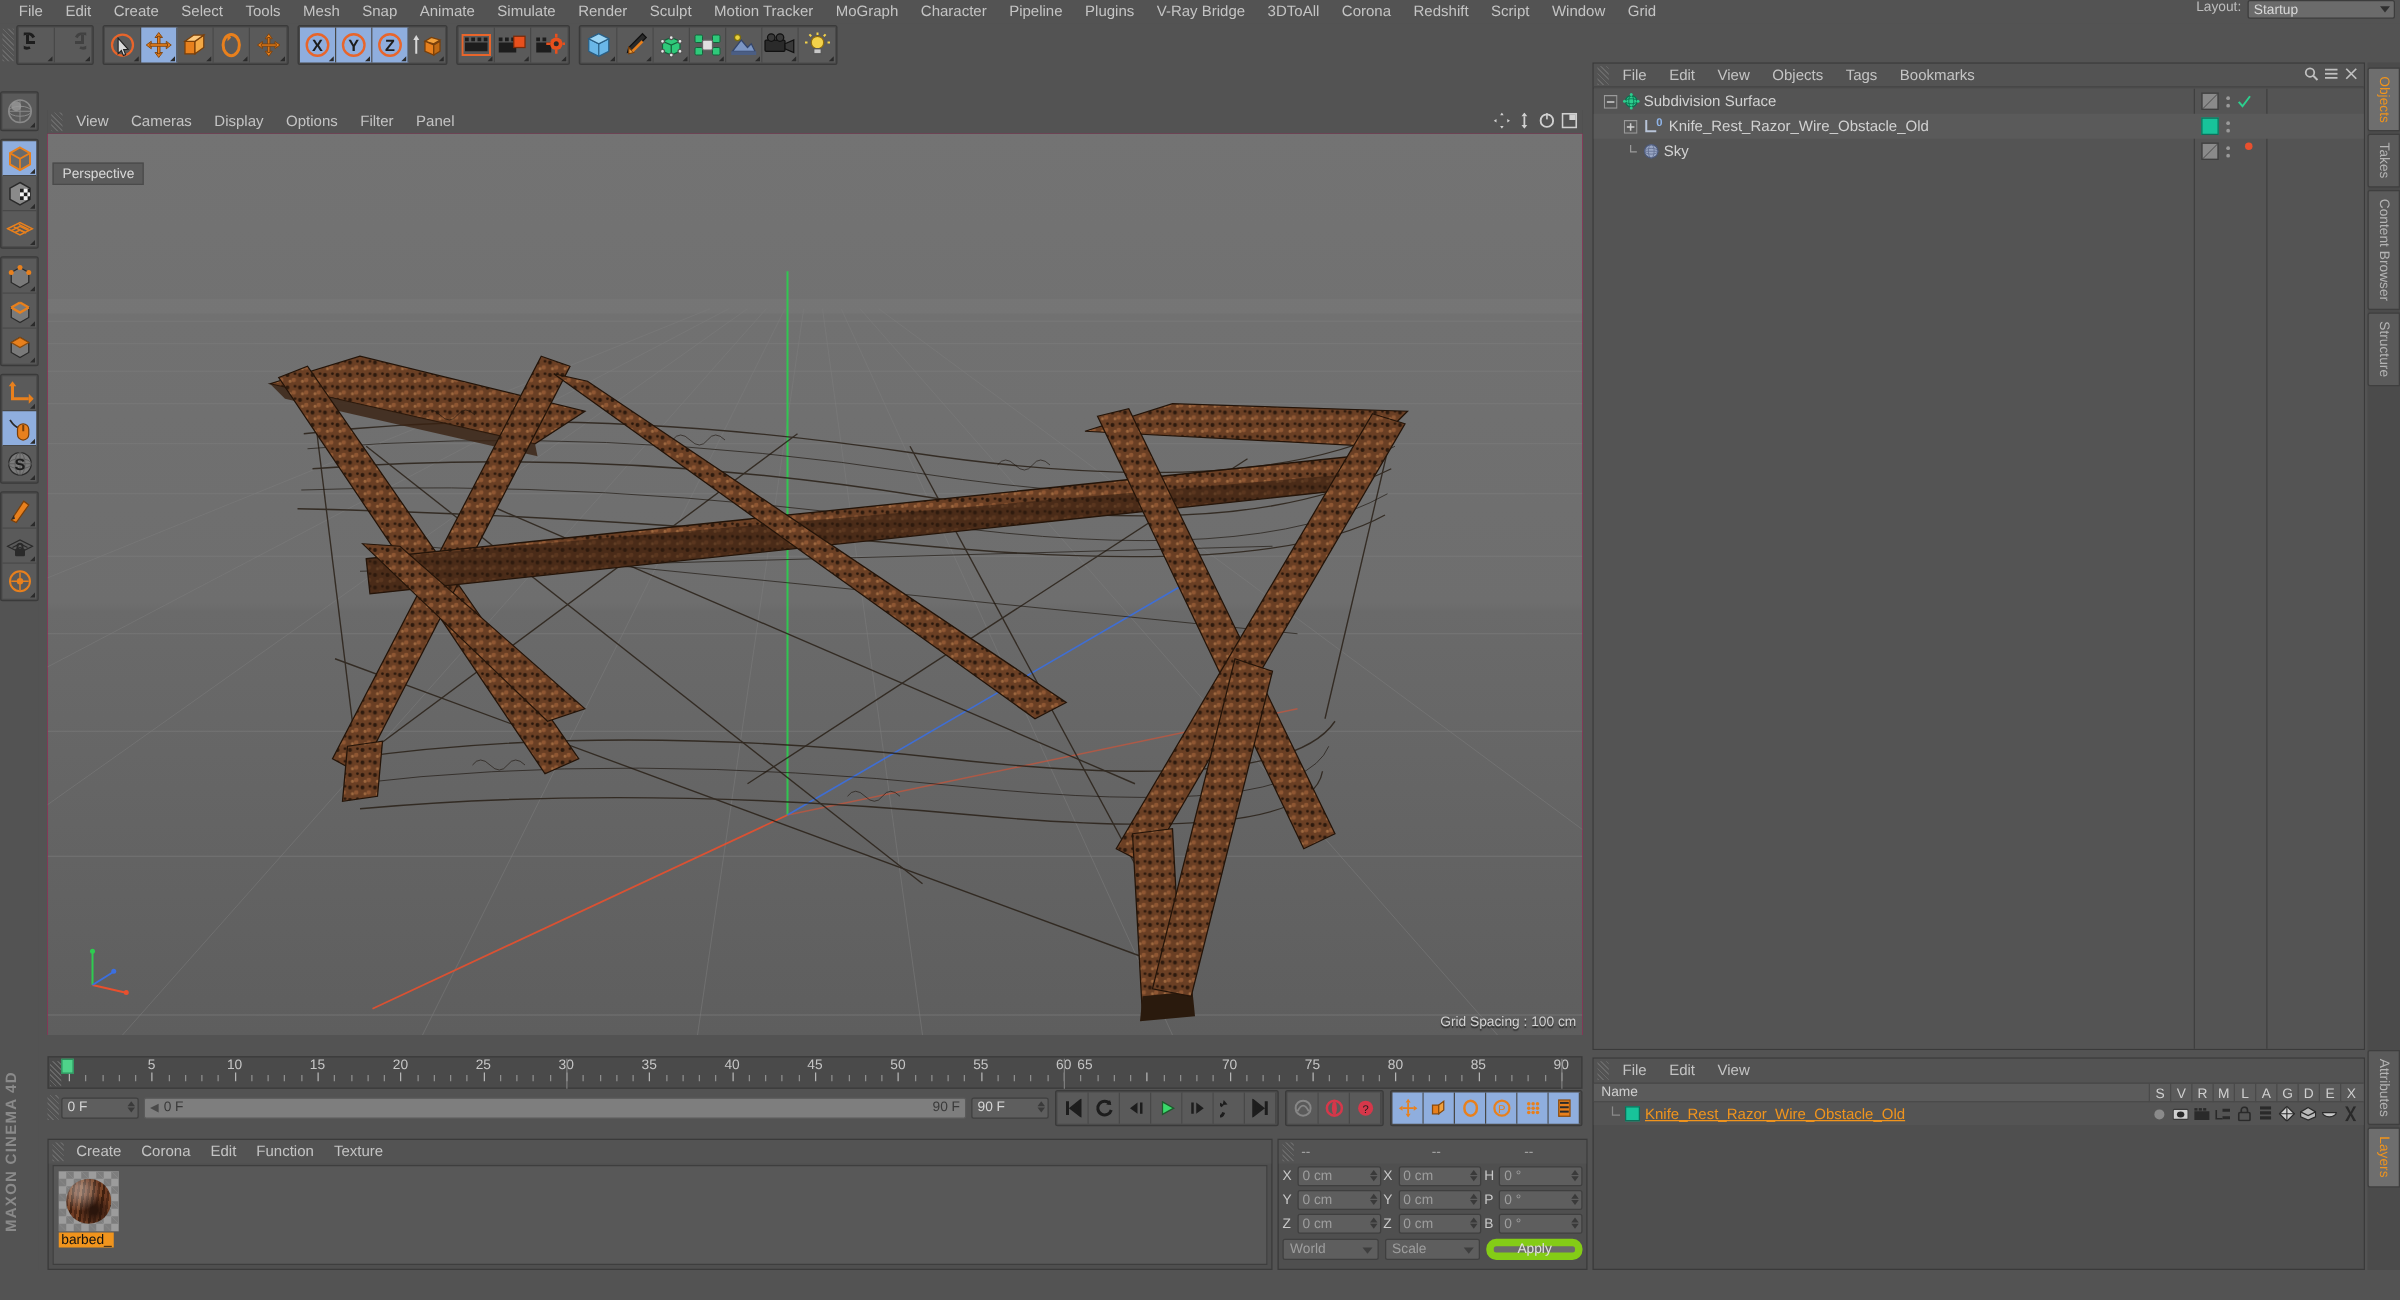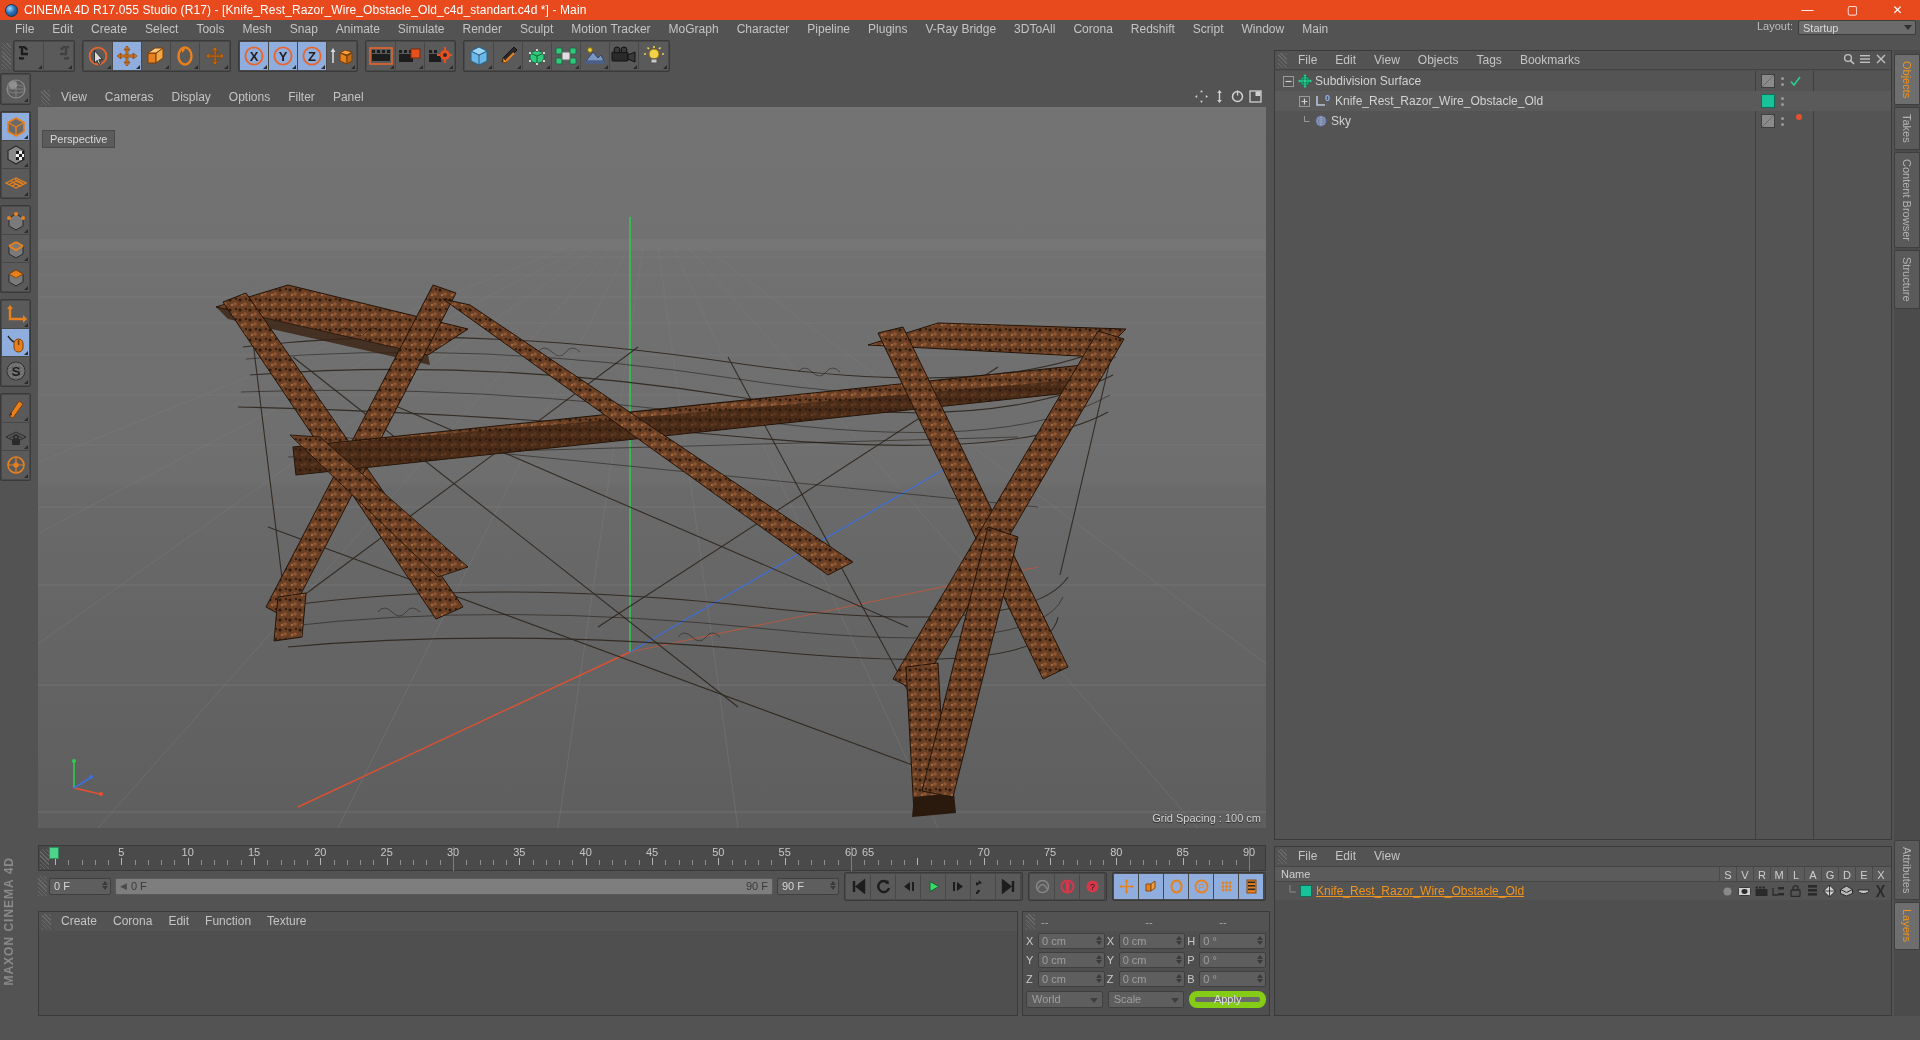--- a/index.html
+++ b/index.html
@@ -187,29 +187,20 @@
   
   .statusbar{position:absolute;left:0;bottom:0;width:1920px;height:20px;background:#535353;display:flex;align-items:center;padding-left:3px;}
   .statusbar .txt{font-size:12px;color:#c6c6c6;margin-left:6px;}
   .axis-gizmo{position:absolute;left:22px;bottom:30px;width:50px;height:50px;}
 </style>
 </head>
 <body>
 
 <div class="app">
 
-  <div class="titlebar">
-    <div class="logo"></div>
-    <div class="t-text">CINEMA 4D R17.055 Studio (R17) - [Knife_Rest_Razor_Wire_Obstacle_Old_c4d_standart.c4d *] - Main</div>
-    <div class="win-btns">
-      <div>—</div>
-      <div>▢</div>
-      <div>✕</div>
-    </div>
-  </div>
 
   <div class="menubar" id="menubar">
     <div class="layout-box">
       <span class="lbl">Layout:</span>
       <div class="layout-sel">
         <span>Startup</span>
         <i class="arr"></i>
       </div>
     </div>
   <div class="mi">File</div>
@@ -227,21 +218,21 @@
       <div class="mi">MoGraph</div>
       <div class="mi">Character</div>
       <div class="mi">Pipeline</div>
       <div class="mi">Plugins</div>
       <div class="mi">V-Ray Bridge</div>
       <div class="mi">3DToAll</div>
       <div class="mi">Corona</div>
       <div class="mi">Redshift</div>
       <div class="mi">Script</div>
       <div class="mi">Window</div>
-      <div class="mi">Main</div>
+      <div class="mi">Grid</div>
     </div>
 
   <div class="toolbar" id="maintoolbar">
     <div class="grip"></div>
   <div class="tgrp">
         <div class="tbtn">
           <span>
             <svg width="20" height="20" viewBox="0 0 20 20">
               <path d="M5 12a6 6 0 1 1 3-8" stroke="#1d1d1d" stroke-width="2.4" fill="none"></path>
               <path d="M3 2v6h6" stroke="#1d1d1d" stroke-width="2.4" fill="none"></path>
@@ -1104,20 +1095,25 @@
 
   <div class="matmgr">
     <div class="mm-menu" id="mmmenu">
       <div class="grip" style="height:15px;"></div>
     <div class="mi">Create</div>
         <div class="mi">Corona</div>
         <div class="mi">Edit</div>
         <div class="mi">Function</div>
         <div class="mi">Texture</div>
       </div>
+    <div class="mm-body" id="matlist">
+        <div style="width: 50px;"><div class="mat-thumb">
+            <div class="mat-ball"></div>
+          </div><div class="mat-name">barbed_</div></div>
+      </div>
   </div>
 
   <div class="coord">
     <div class="hdr">
       <div class="grip" style="height:15px;"></div>
       <span style="width:74px;text-align:left;padding-left:4px;">--</span>
       <span style="width:76px;text-align:center;">--</span>
       <span style="width:72px;text-align:center;">--</span>
     </div>
     <div id="coordrows">

